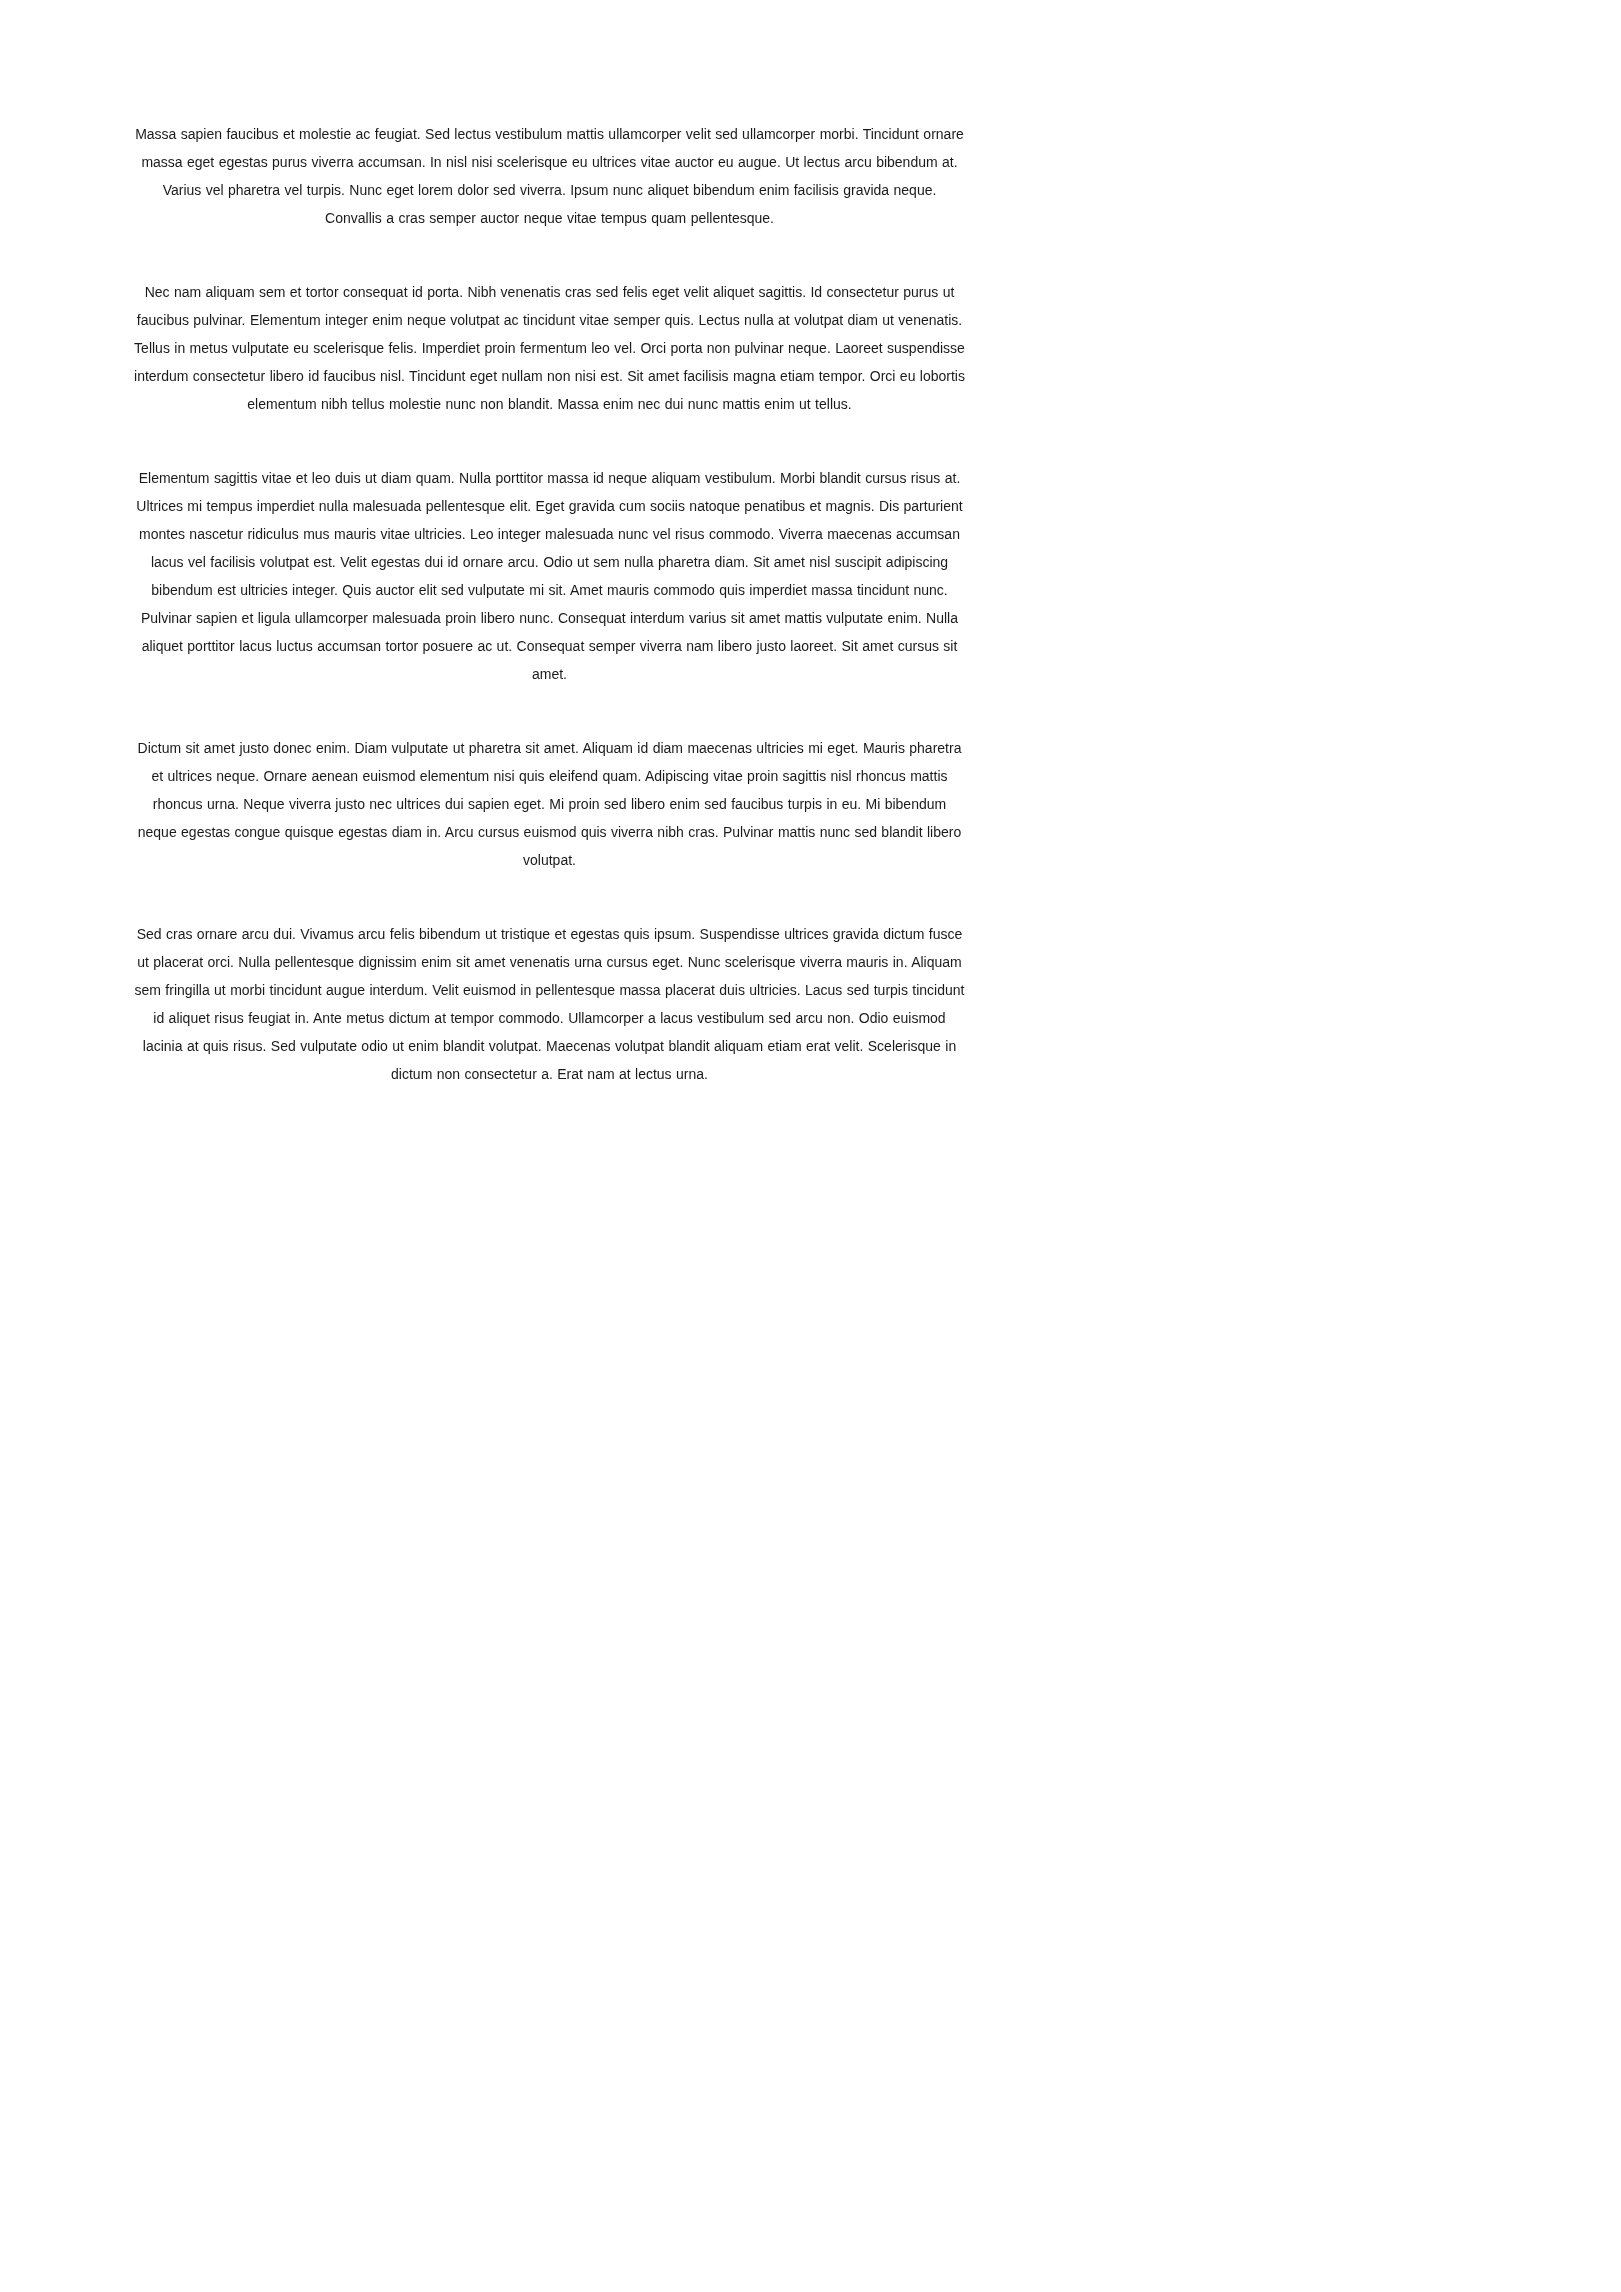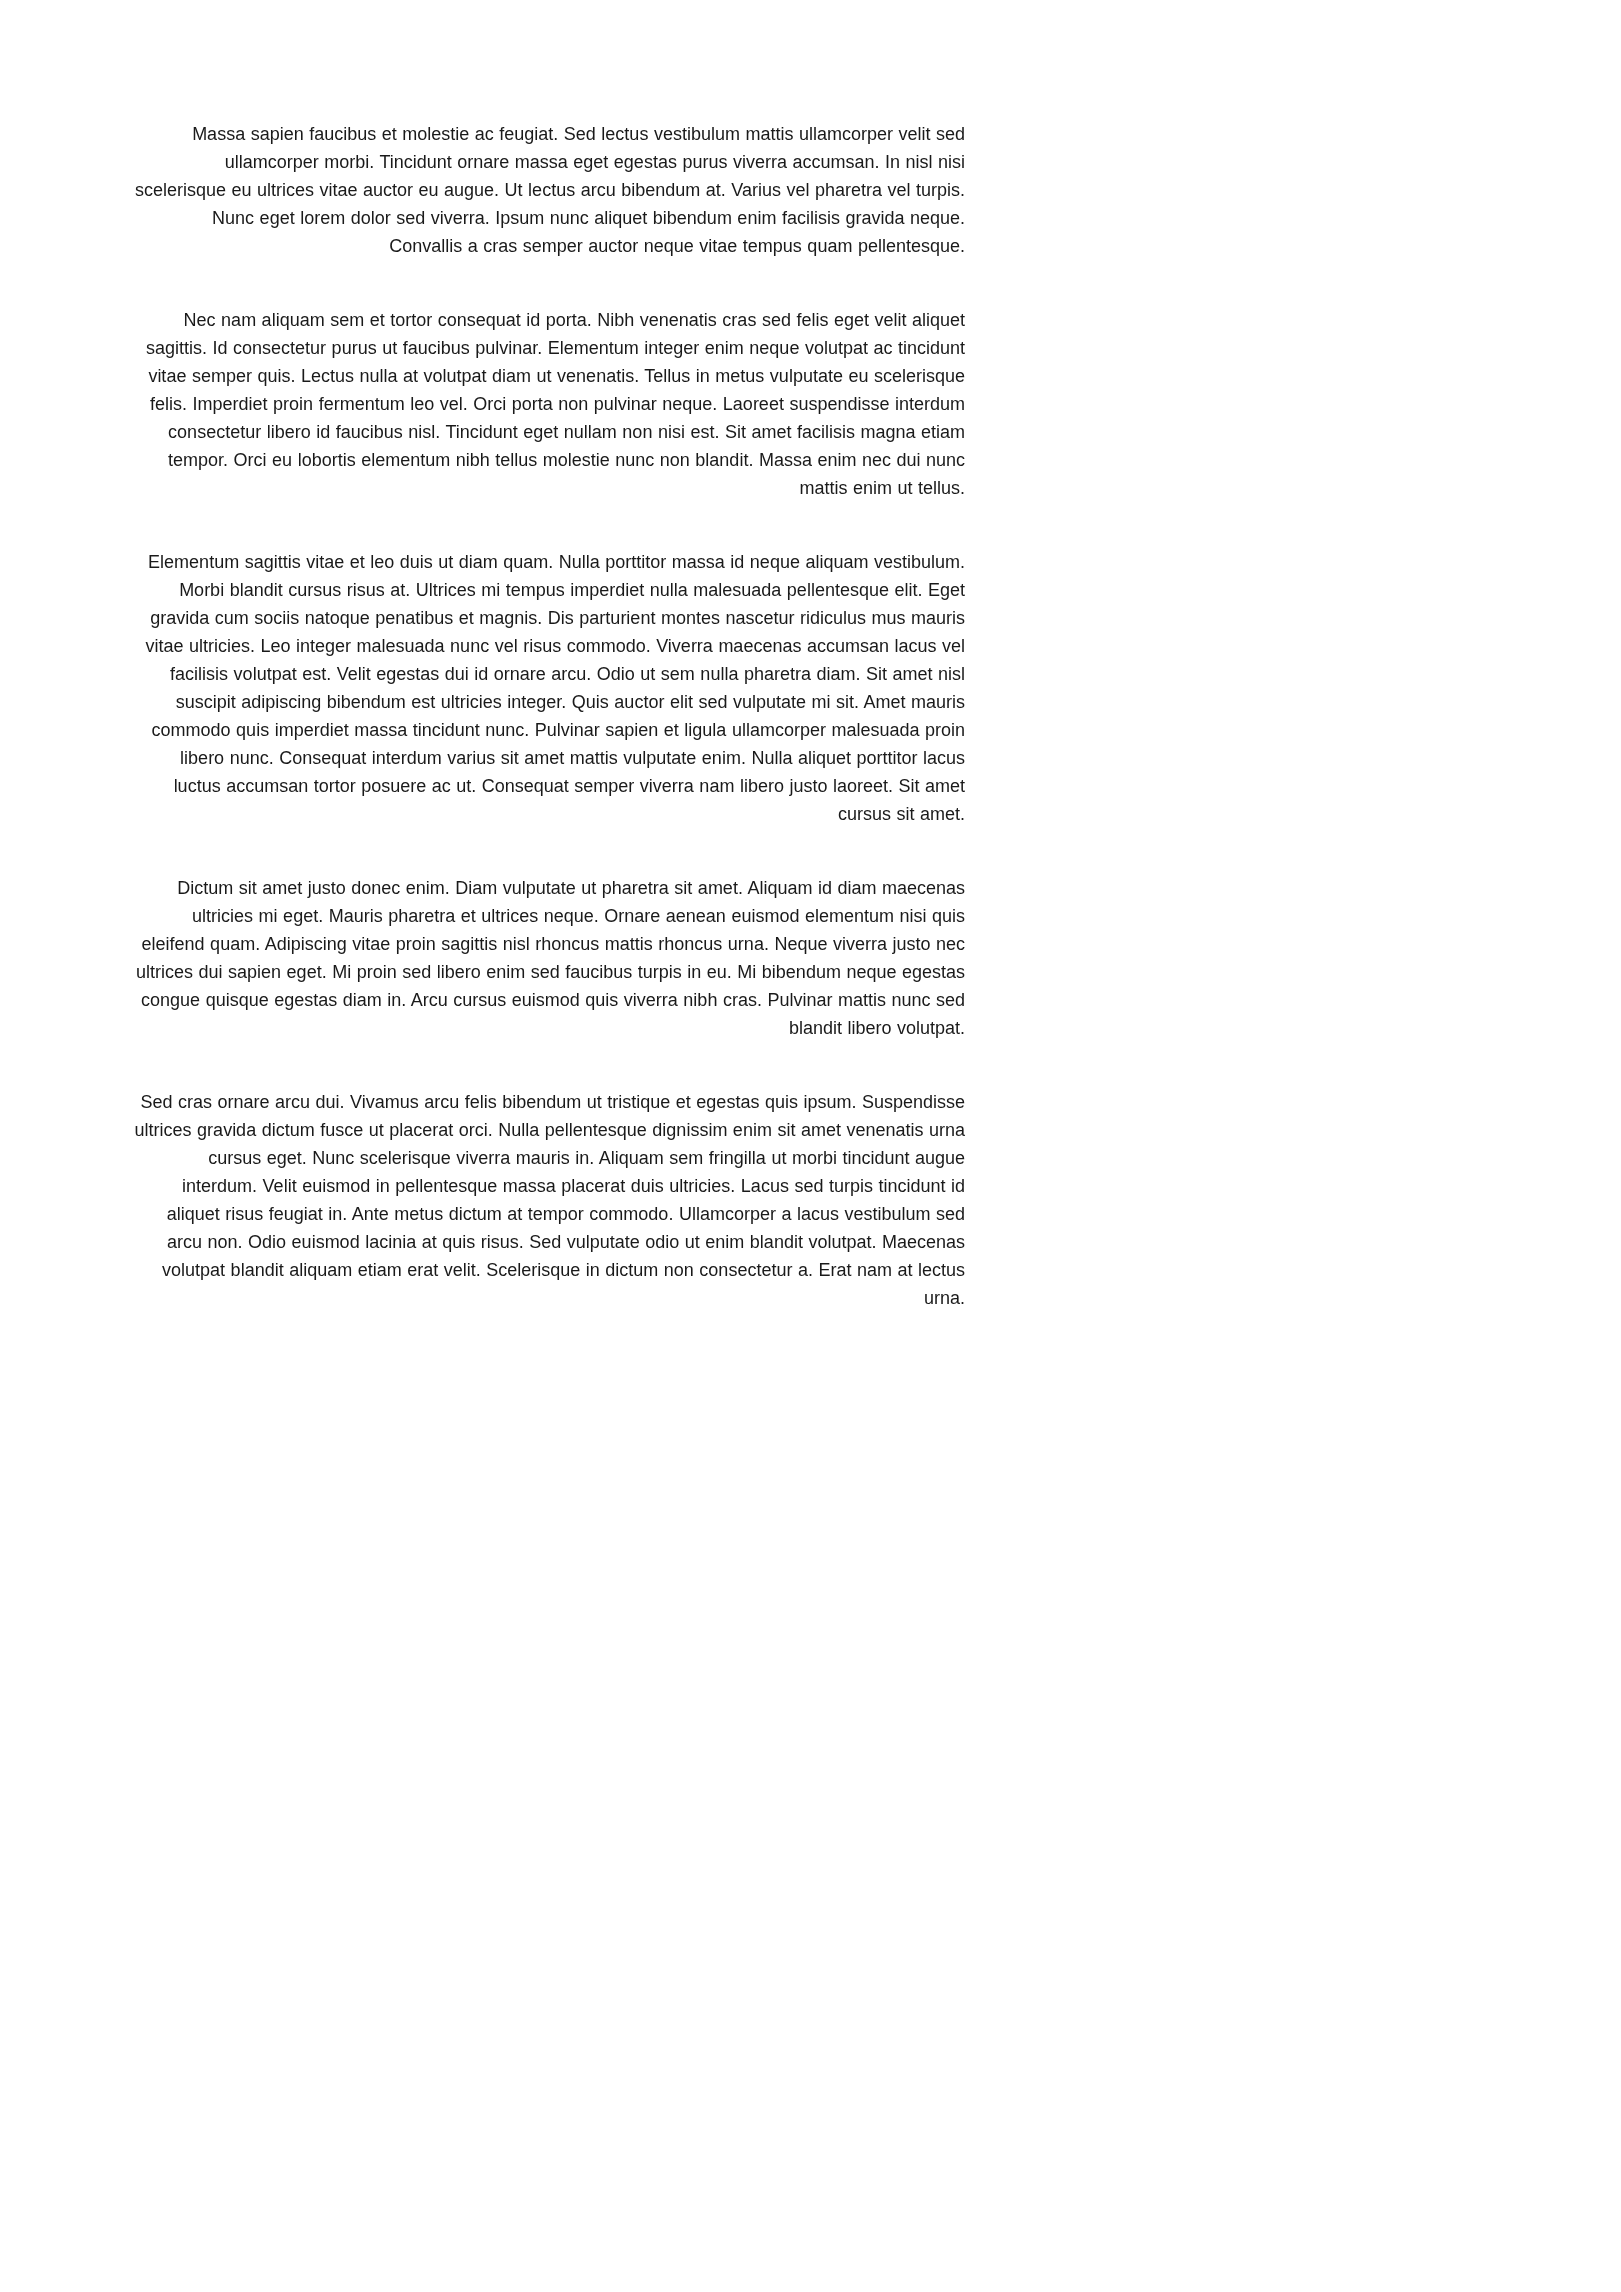--- a/index.html
+++ b/index.html
@@ -18,24 +18,24 @@
     height: 2293px;
     background: var(--page-bg, #ffffff);
     overflow: hidden;
   }
   .content {
     position: absolute;
     left: 134px;
     top: 120px;
     width: 831px;
     color: var(--page-fg, #1a1a1a);
-    font-size: 18px;
+    font-size: 14px;
     line-height: 28px;
     letter-spacing: 0;
-    text-align: right;
+    text-align: center;
   }
   .para {
     margin: 0 0 46px 0;
     padding: 0;
     word-spacing: 0.5px;
   }
   .para:last-child {
     margin-bottom: 4px;
   }
 </style>

